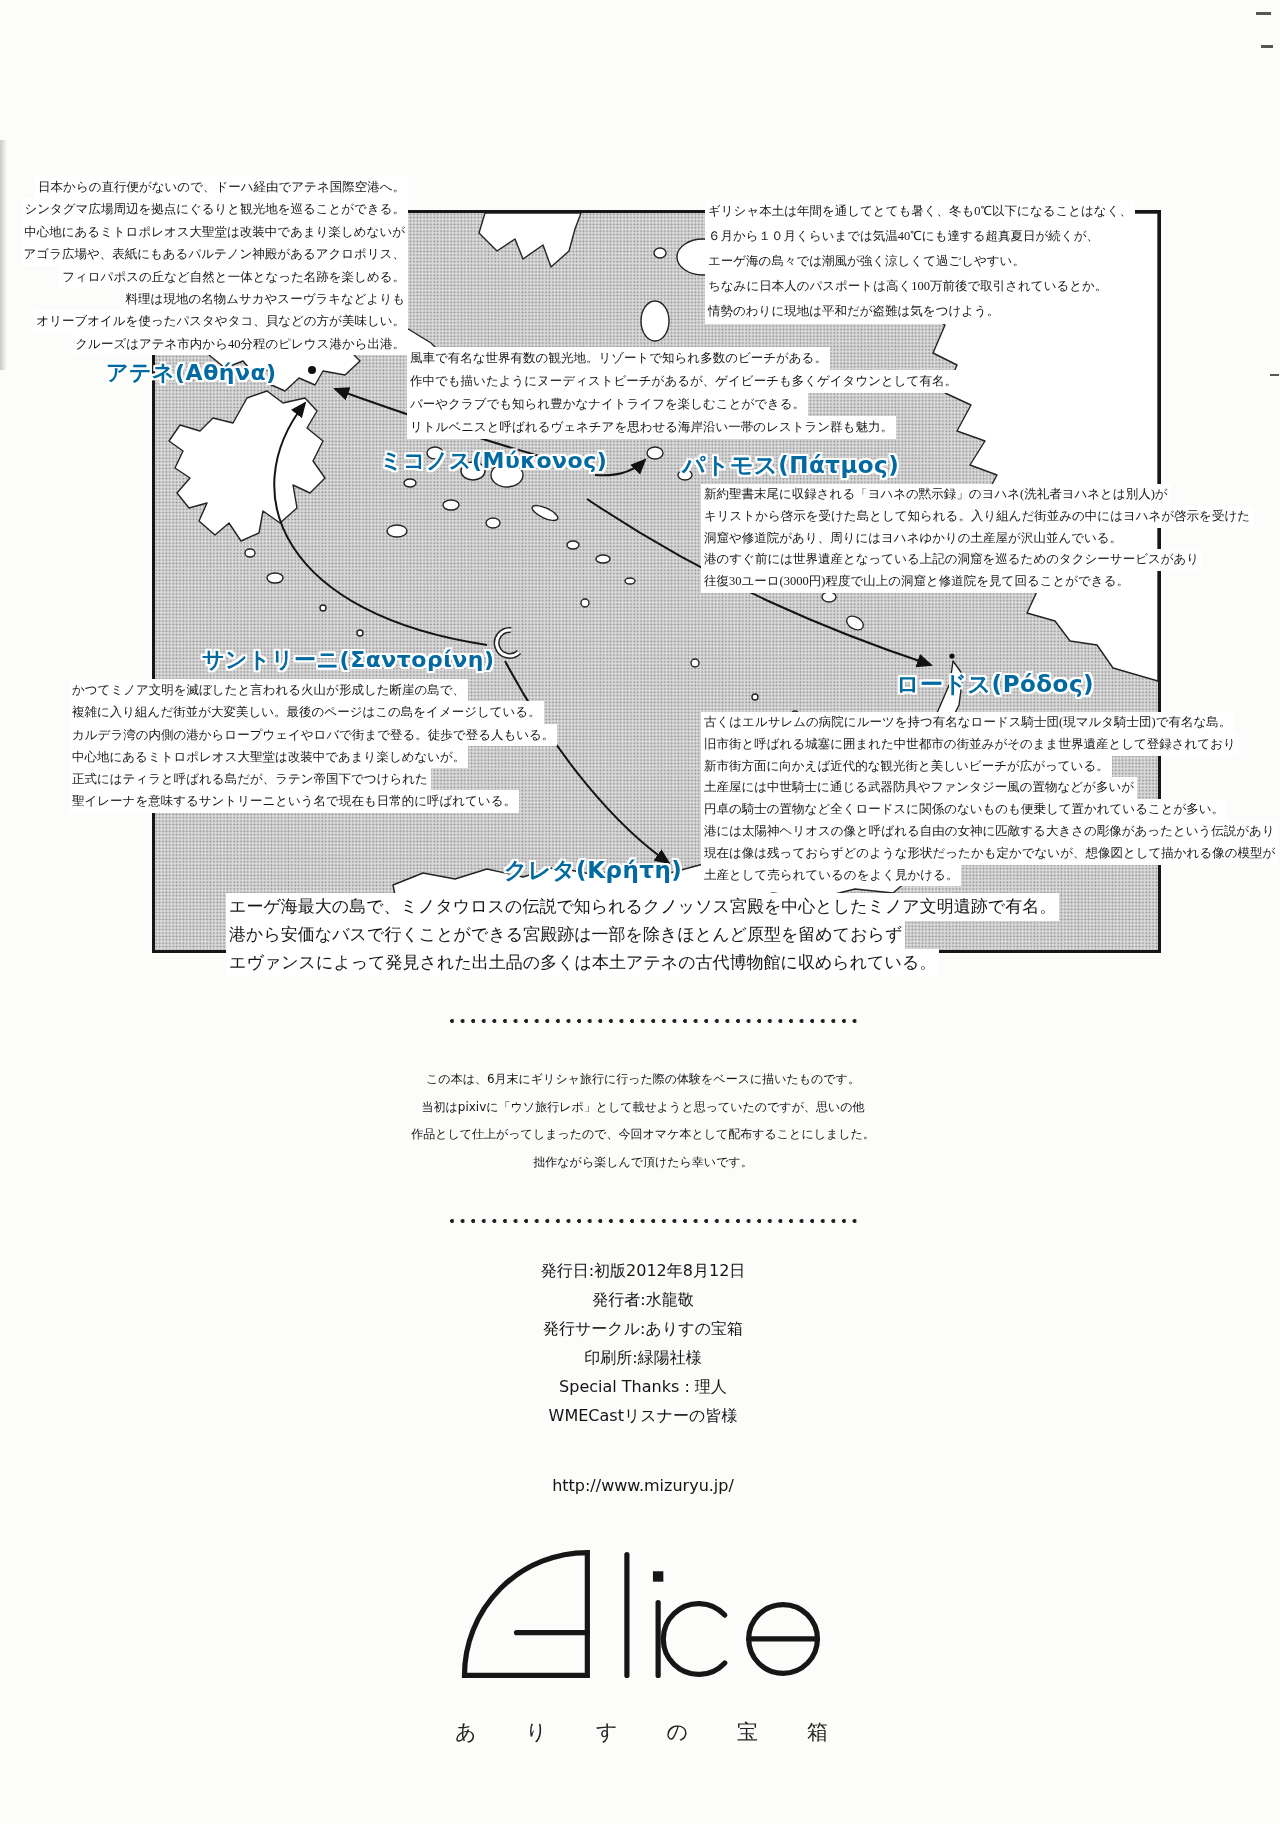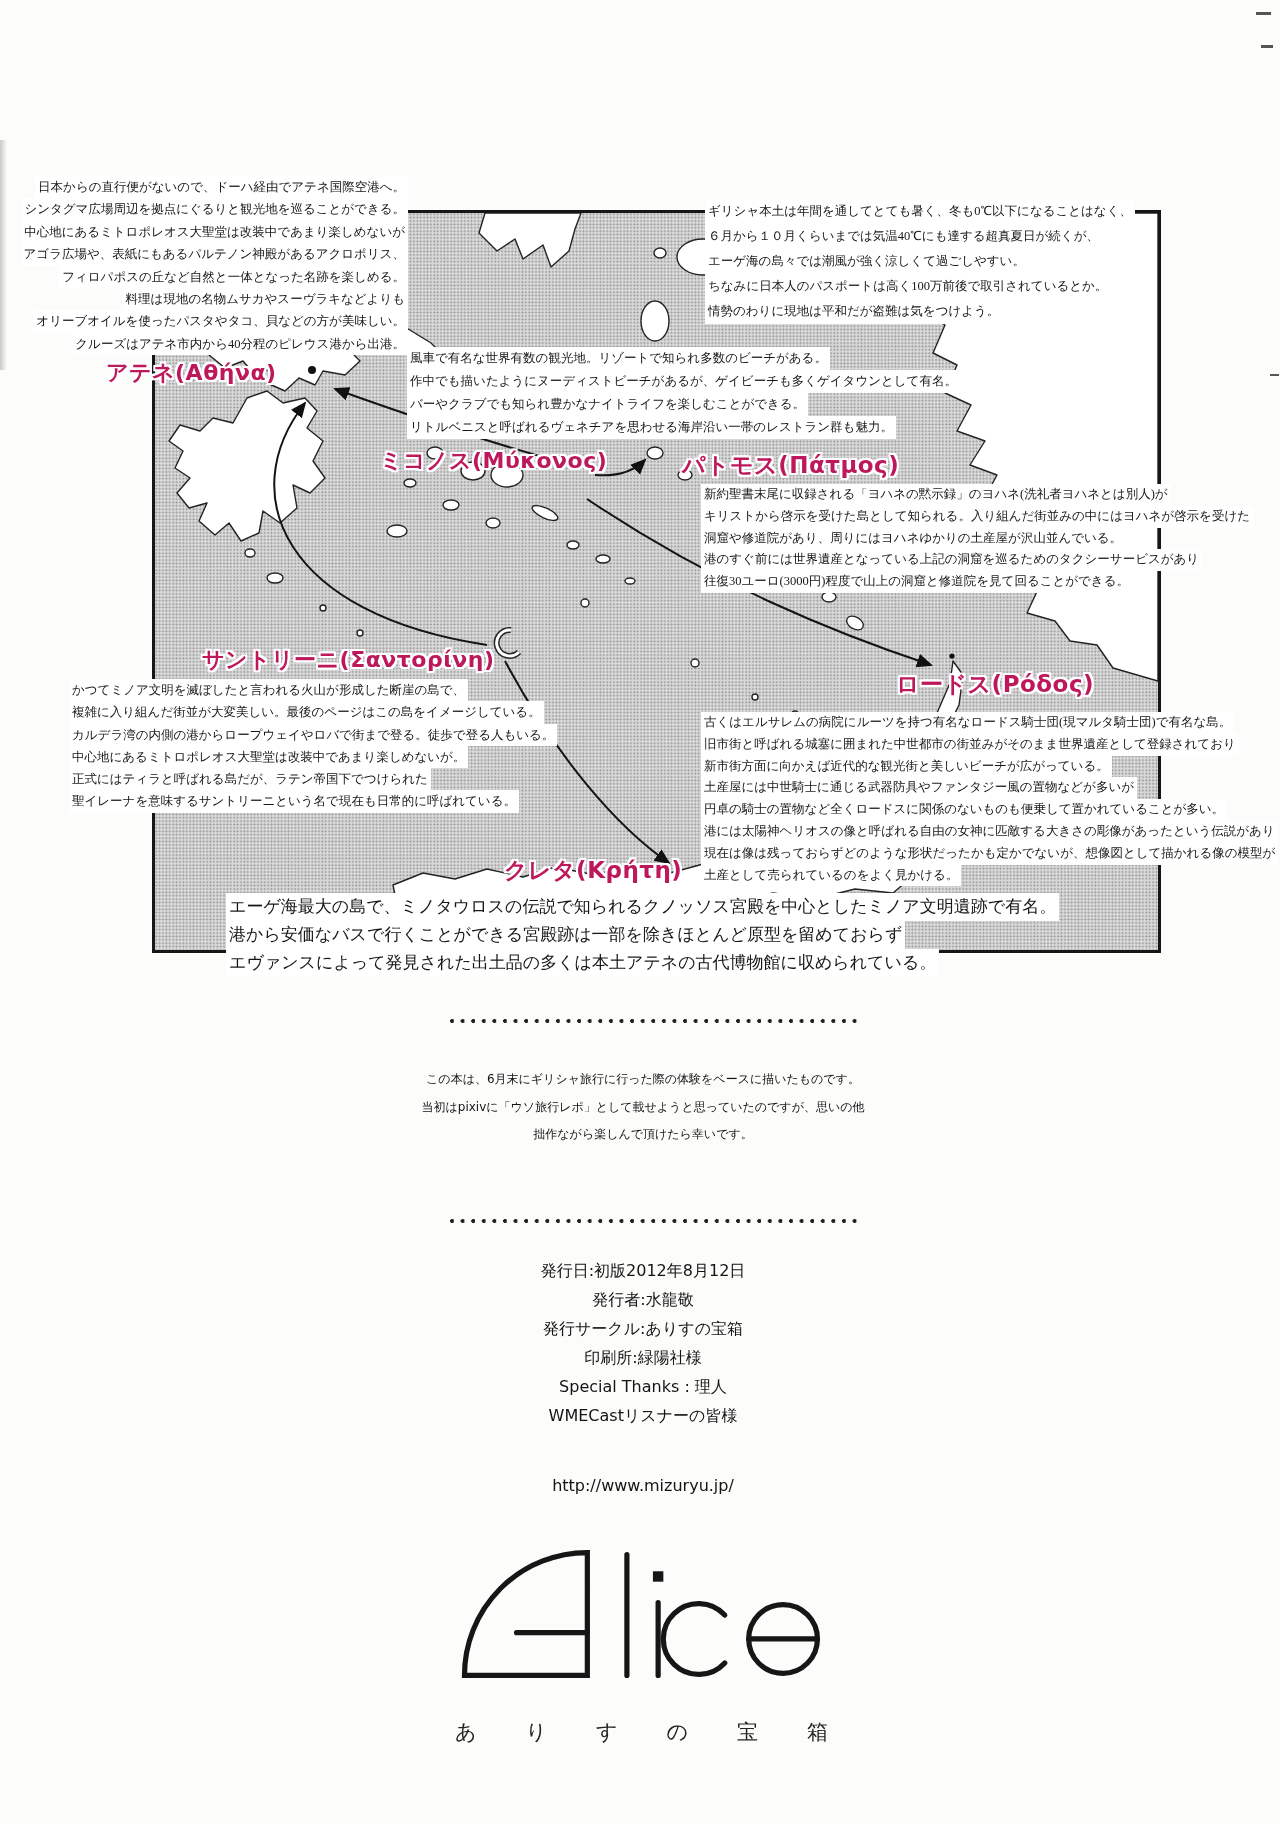--- a/index.html
+++ b/index.html
@@ -28,21 +28,21 @@
     background-color:#d9d9d9;
     background-image:radial-gradient(circle at 1.2px 1.2px,#a4a4a4 .9px,rgba(0,0,0,0) 1.15px);
     background-size:3.4px 3.4px;
     overflow:hidden;
     z-index:1;
   }
   .map svg{display:block;width:100%;height:100%;}
 
   .island-label{
     position:absolute;z-index:4;font-weight:bold;white-space:nowrap;
-    color:#be185d;letter-spacing:.5px;
+    color:#0369a1;letter-spacing:.5px;
     text-shadow:-2px 0 0 #fff,2px 0 0 #fff,0 -2px 0 #fff,0 2px 0 #fff,
                 -2px -2px 0 #fff,2px 2px 0 #fff,-2px 2px 0 #fff,2px -2px 0 #fff;
   }
   .lbl-athens{left:106px;top:358px;font-size:22px;}
   .lbl-mykonos{left:380px;top:446px;font-size:22px;}
   .lbl-patmos{left:682px;top:450px;font-size:23px;}
   .lbl-santorini{left:202px;top:645px;font-size:22px;}
   .lbl-rhodes{left:896px;top:669px;font-size:23px;text-align:right;}
   .lbl-crete{left:504px;top:855px;font-size:23px;}
   .athens-dot{position:absolute;left:308px;top:366px;width:8px;height:8px;border-radius:50%;background:#111;z-index:4;}
@@ -238,20 +238,21 @@
   <div class="note n-crete">
       <div class="tline">エーゲ海最大の島で、ミノタウロスの伝説で知られるクノッソス宮殿を中心としたミノア文明遺跡で有名。</div>
       <div class="tline">港から安価なバスで行くことができる宮殿跡は一部を除きほとんど原型を留めておらず</div>
       <div class="tline">エヴァンスによって発見された出土品の多くは本土アテネの古代博物館に収められている。</div>
     </div>
 
   <div class="dots-sep sep1"></div>
   <div class="afterword align-center">
       <div class="tline">この本は、6月末にギリシャ旅行に行った際の体験をベースに描いたものです。</div>
       <div class="tline">当初はpixivに「ウソ旅行レポ」として載せようと思っていたのですが、思いの他</div>
+      <div class="tline">作品として仕上がってしまったので、今回オマケ本として配布することにしました。</div>
       <div class="tline">拙作ながら楽しんで頂けたら幸いです。</div>
     </div>
   <div class="dots-sep sep2"></div>
   <div class="colophon align-center">
       <div class="tline">発行日:初版2012年8月12日</div>
       <div class="tline">発行者:水龍敬</div>
       <div class="tline">発行サークル:ありすの宝箱</div>
       <div class="tline">印刷所:緑陽社様</div>
       <div class="tline">Special Thanks : 理人</div>
       <div class="tline">WMECastリスナーの皆様</div>

